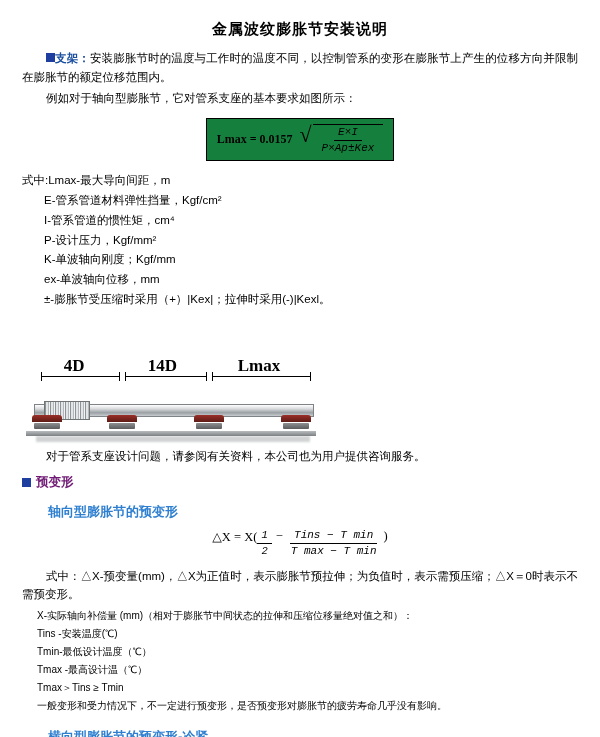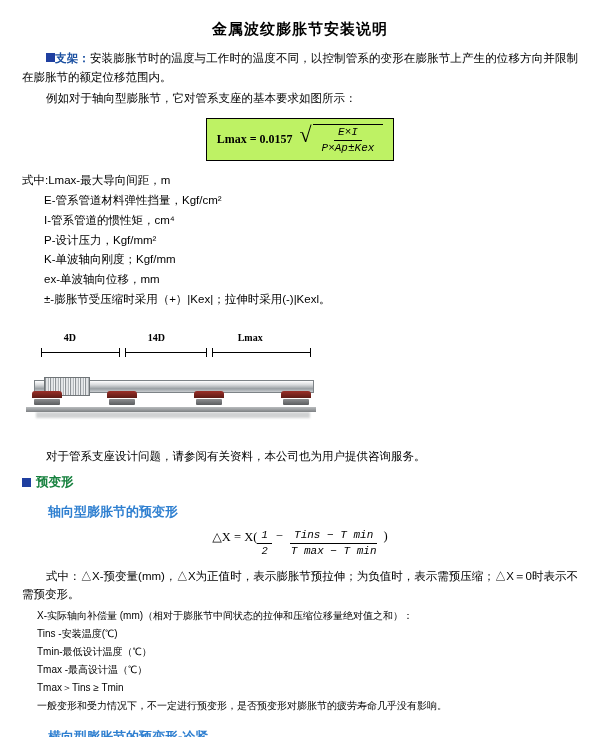--- a/index.html
+++ b/index.html
@@ -34,21 +34,21 @@
     line-height: 1.62;
     text-align: justify;
     margin: 3px 0;
   }
   .indent {
     text-indent: 24px;
   }
   .sec-head {
     font-size: 12.5px;
     font-weight: bold;
-    color: #15803d;
+    color: #701a75;
     margin: 9px 0 2px 0;
     display: flex;
     align-items: center;
     gap: 5px;
   }
   .blue-square {
     display: inline-block;
     width: 9px;
     height: 9px;
     background: #1f3fa0;
@@ -70,21 +70,21 @@
     justify-content: center;
     margin: 10px 0 8px 0;
   }
   .formula-box {
     border: 1px solid #000;
     padding: 5px 10px;
     display: flex;
     align-items: center;
     font-family: "Liberation Serif", serif;
     font-size: 12px;
-    background: #bef264;
+    background: #15803d;
   }
   .fbold {
     font-weight: bold;
     margin-right: 4px;
   }
   .sqrt {
     display: flex;
     align-items: stretch;
     margin-left: 3px;
   }
@@ -143,21 +143,22 @@
     width: 290px;
     height: 112px;
     margin-top: 22px;
     margin-left: 4px;
   }
   .dim-row {
     position: relative;
     height: 16px;
     font-family: "Liberation Serif", serif;
     font-weight: bold;
-    font-size: 10px;
+    font-size: 17px;
+    margin-top: 24px;
   }
   .dim-label {
     position: absolute;
     top: 0;
   }
   .dim-lines {
     position: relative;
     height: 10px;
   }
   .dim-seg {

